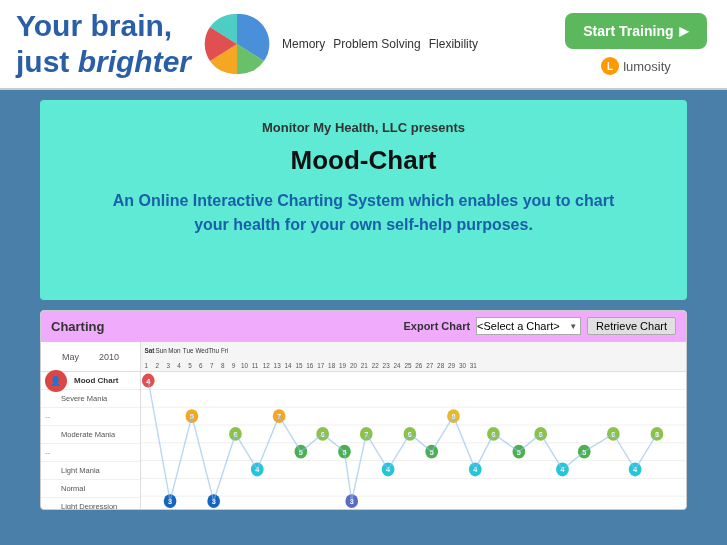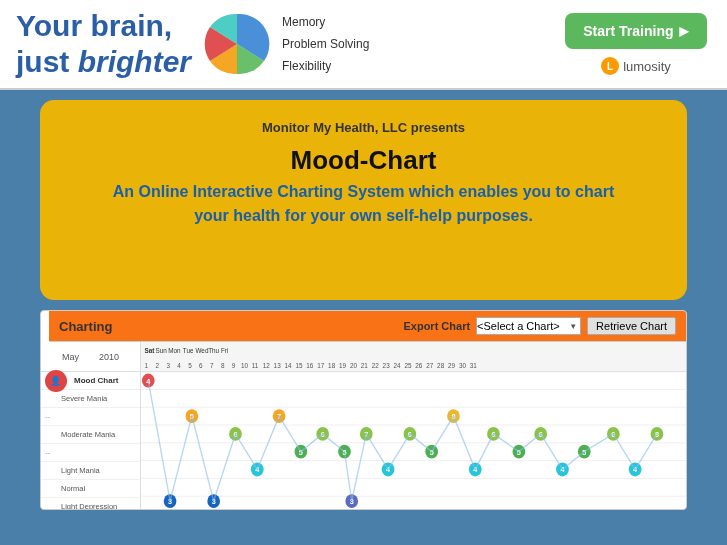--- a/index.html
+++ b/index.html
@@ -56,21 +56,21 @@
     }
 
     .pie-chart {
       width: 70px;
       height: 70px;
       margin: 0 6px;
     }
 
     .ad-labels-right {
       display: flex;
-      flex-direction: column;
+      flex-direction: row;
       gap: 8px;
       font-size: 12px;
       color: #333;
       margin-left: 4px;
     }
 
     .ad-right {
       display: flex;
       flex-direction: column;
       align-items: center;
@@ -113,41 +113,41 @@
       display: flex;
       align-items: center;
       justify-content: center;
       font-size: 10px;
       color: white;
       font-weight: bold;
     }
 
     
     .main-content {
-      background: #eab308;
+      background: #5eead4;
       margin: 10px 40px;
       padding: 20px 30px;
-      border-radius: 14px;
+      border-radius: 4px;
       min-height: 200px;
     }
 
     .presenter-text {
       text-align: center;
       font-size: 13px;
       font-weight: bold;
       color: #333;
       margin-bottom: 10px;
     }
 
     .mood-chart-title {
       text-align: center;
       font-size: 26px;
       font-weight: bold;
       color: #111;
-      margin-bottom: 4px;
+      margin-bottom: 13px;
     }
 
     .subtitle {
       text-align: center;
       font-size: 16px;
       font-weight: bold;
       color: #1a5faa;
       line-height: 1.5;
       margin-bottom: 16px;
     }
@@ -157,30 +157,29 @@
       background: white;
       border: 1px solid #ccc;
       margin: 0 40px;
       border-radius: 4px;
       height: 200px;
       overflow: hidden;
       position: relative;
     }
 
     .chart-header {
-      background: #f97316;
+      background: #f0abfc;
       padding: 6px 10px;
       font-size: 13px;
       font-weight: bold;
       color: #333;
       border-bottom: 1px solid #ccc;
       display: flex;
       align-items: center;
       justify-content: space-between;
-      margin-left: 8px;
     }
 
     .chart-toolbar {
       display: flex;
       align-items: center;
       gap: 6px;
       font-size: 11px;
     }
 
     .chart-select {

